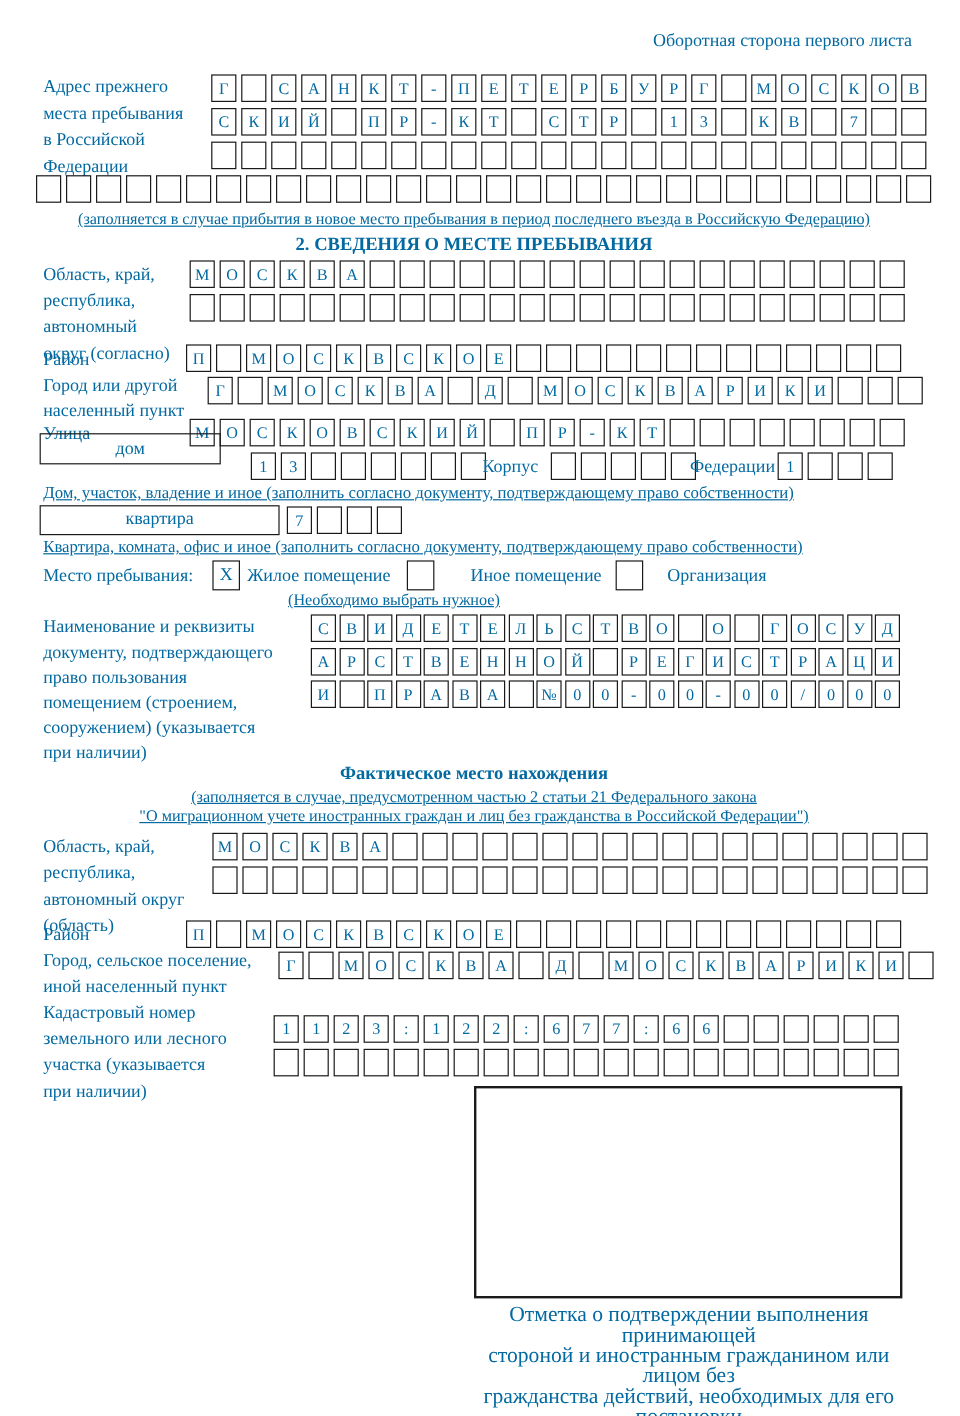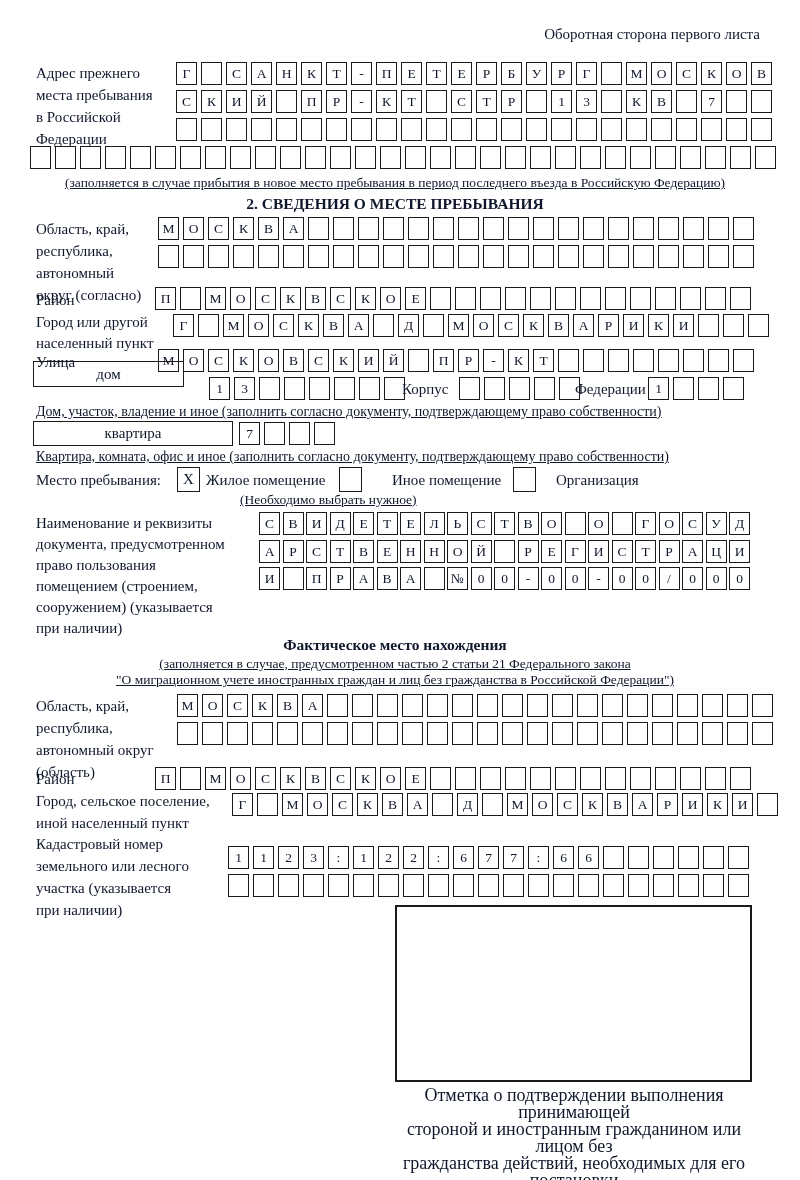--- a/index.html
+++ b/index.html
@@ -1,16 +1,16 @@
 <!DOCTYPE html>
 <html><head>
 <meta charset="utf-8">
 <style>
   html,body{margin:0;padding:0;background:#fff;}
-  .page{position:relative;width:800px;height:1180px;background:#fff;color:#0f172a;
+  .page{position:relative;width:800px;height:1180px;background:#fff;color:#0369a1;
         font-family:"Liberation Serif", serif;overflow:hidden;}
   .lbl{position:absolute;font-size:15px;line-height:20px;white-space:nowrap;}
   .note{position:absolute;font-size:13.5px;white-space:nowrap;text-decoration:underline;}
   .center{left:0;width:790px;text-align:center;}
   .title{position:absolute;font-size:15.5px;font-weight:bold;white-space:nowrap;}
   .cells{position:absolute;display:flex;gap:4px;}
   .cells.tight{gap:2.5px;}
   .cell{flex:0 0 auto;width:21px;height:23px;border:1.6px solid #1a1a1a;box-sizing:border-box;
         display:flex;align-items:center;justify-content:center;
         font-size:13.5px;line-height:1;}
@@ -328,21 +328,21 @@
   <div class="lbl" style="left:36px;top:470px">Место пребывания:</div>
   <div class="cb" style="left:177px;top:467px">X</div>
   <div class="lbl" style="left:206px;top:470px">Жилое помещение</div>
   <div class="cb" style="left:339px;top:467px"></div>
   <div class="lbl" style="left:392px;top:470px">Иное помещение</div>
   <div class="cb" style="left:513px;top:467px"></div>
   <div class="lbl" style="left:556px;top:470px">Организация</div>
   <div class="note" style="left:240px;top:492px">(Необходимо выбрать нужное)</div>
 
   <div class="lbl" style="left:36px;top:513px">Наименование и реквизиты</div>
-  <div class="lbl" style="left:36px;top:534px">документа, предусмотренном</div>
+  <div class="lbl" style="left:36px;top:534px">документу, подтверждающего</div>
   <div class="lbl" style="left:36px;top:555px">право пользования</div>
   <div class="lbl" style="left:36px;top:576px">помещением (строением,</div>
   <div class="lbl" style="left:36px;top:597px">сооружением) (указывается</div>
   <div class="lbl" style="left:36px;top:618px">при наличии)</div>
   <div class="cells tight" style="left:259px;top:512px">
       <span class="cell">С</span>
       <span class="cell">В</span>
       <span class="cell">И</span>
       <span class="cell">Д</span>
       <span class="cell">Е</span>

